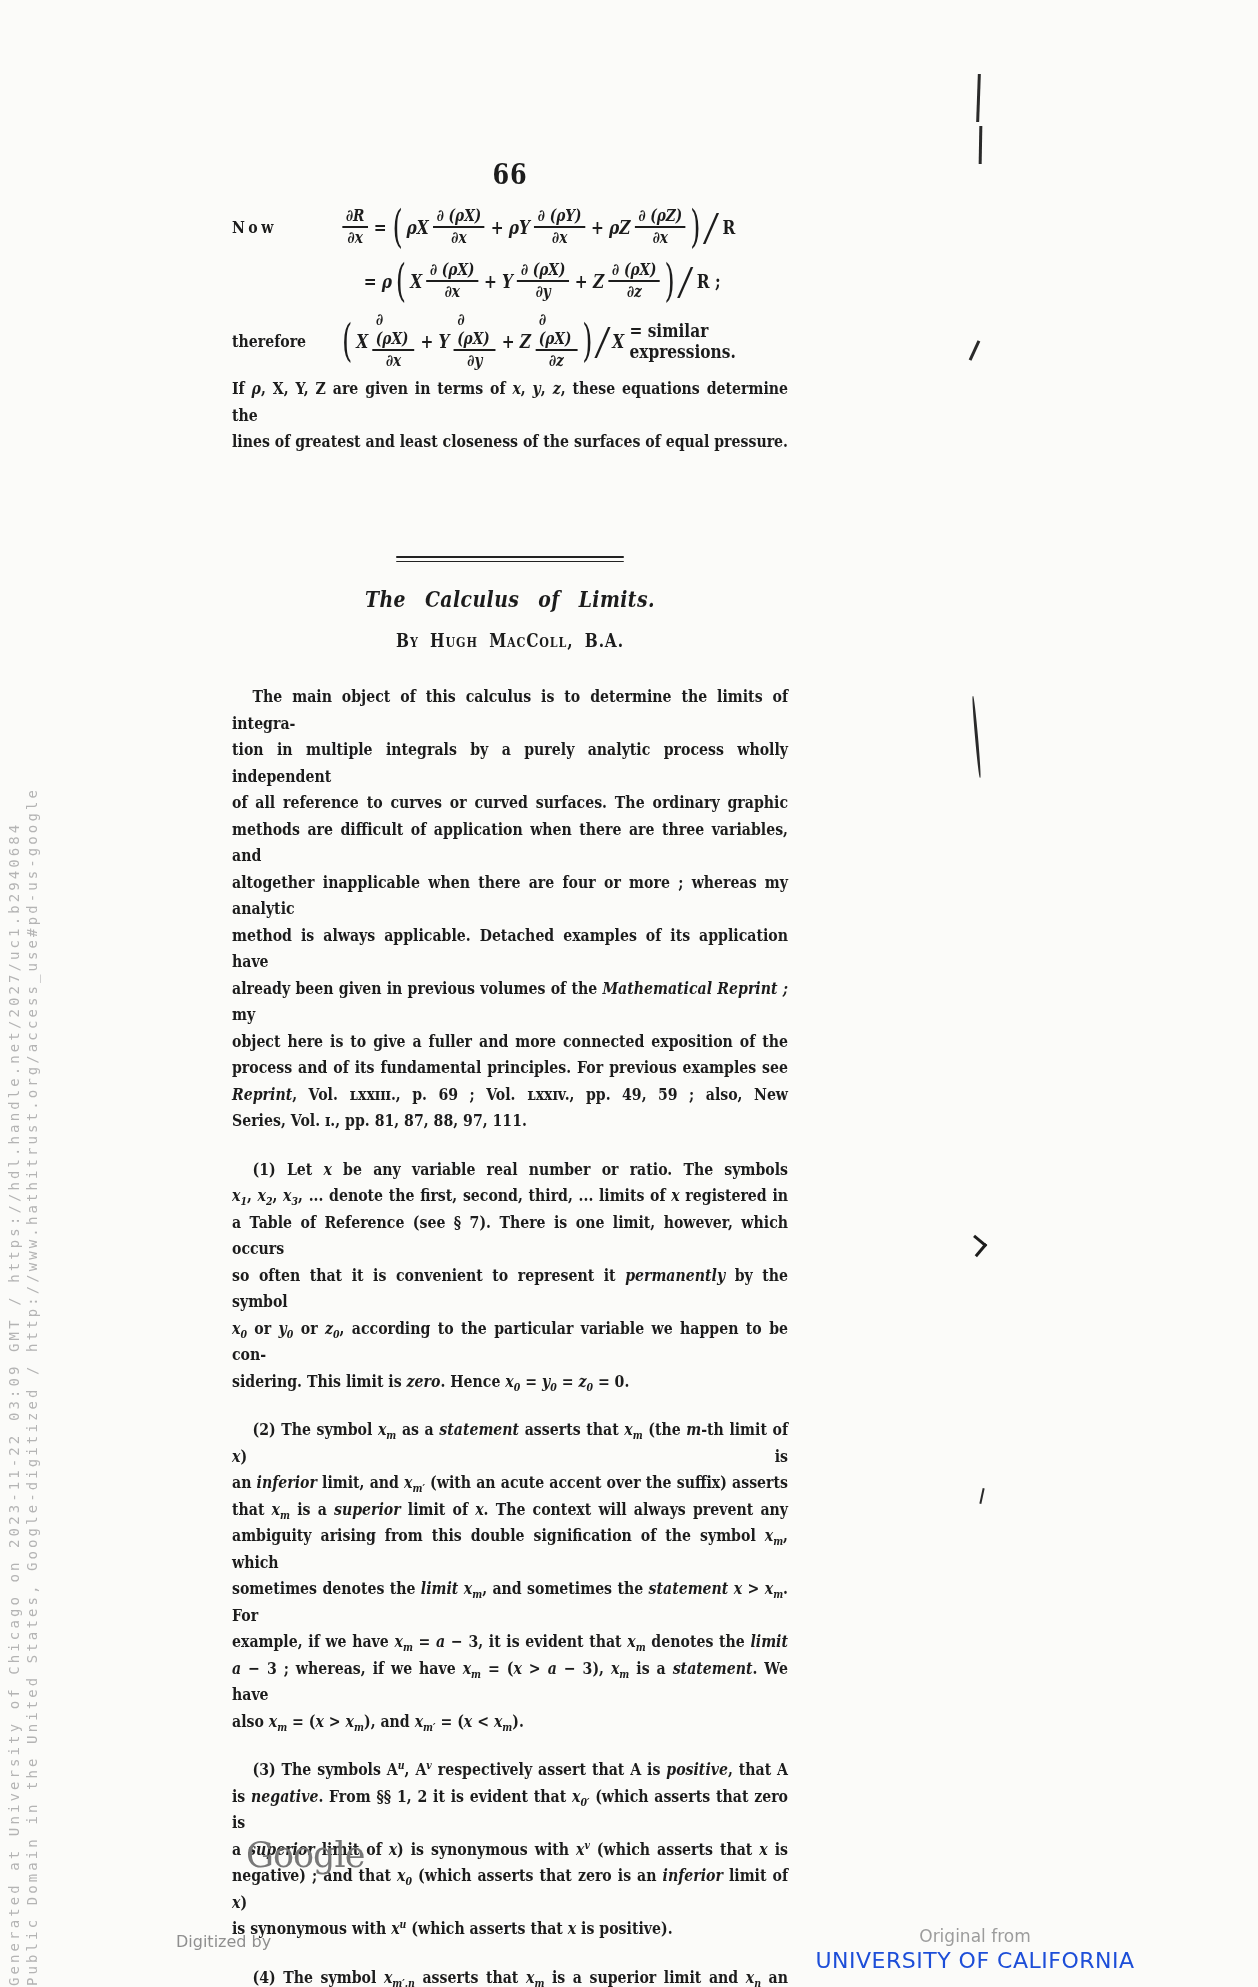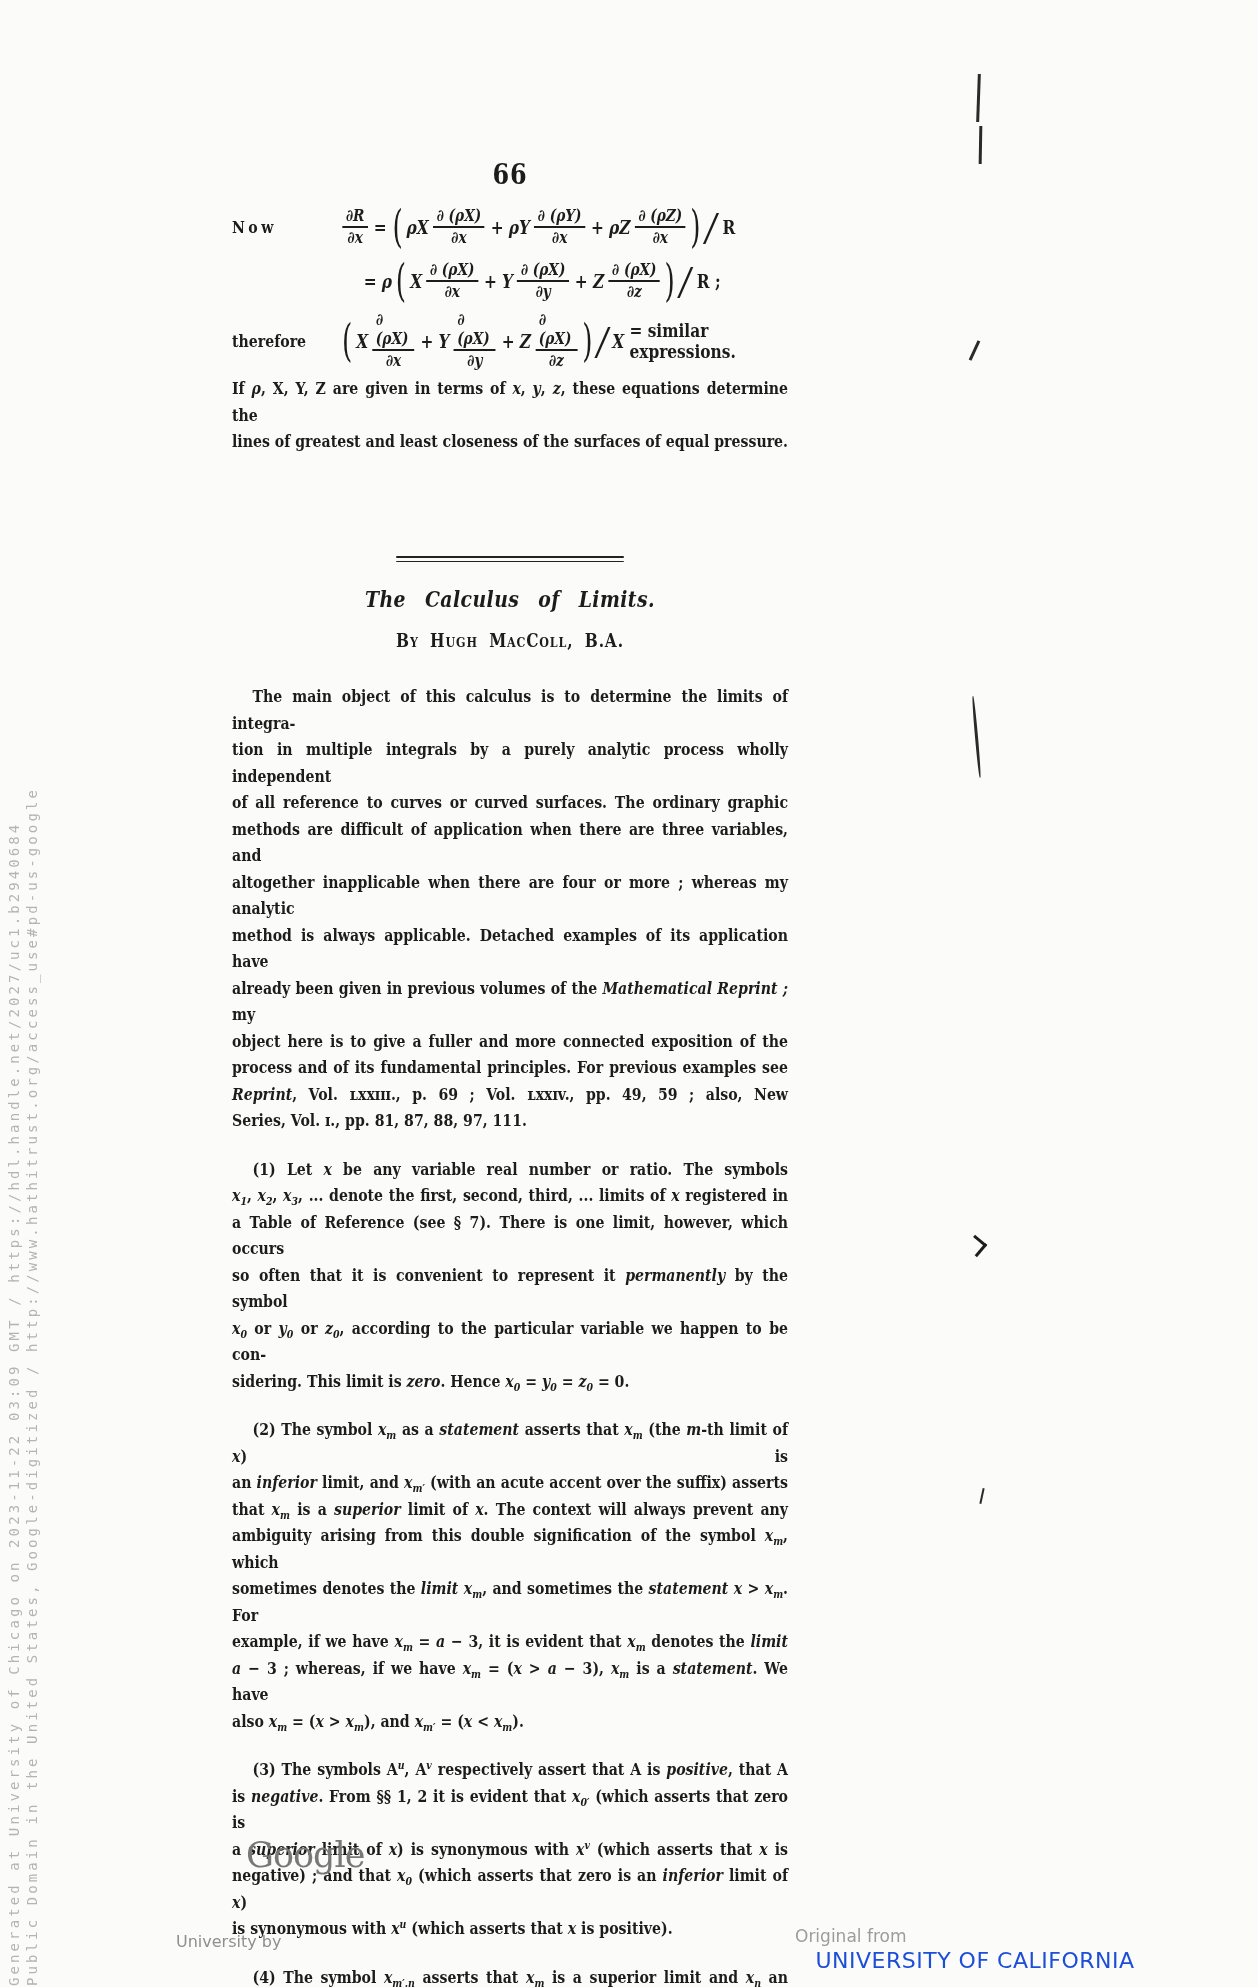--- a/index.html
+++ b/index.html
@@ -60,21 +60,21 @@
   .art4{left:975px;top:696px;width:2.5px;height:82px;border-radius:60%;transform:rotate(-5deg);}
   .chev{position:absolute;left:968px;top:1238px;width:13px;height:13px;background:none;
         border-top:3px solid #1d1d1d;border-right:3px solid #1d1d1d;transform:rotate(40deg);}
   .art5{left:981px;top:1488px;width:2px;height:16px;transform:rotate(12deg);}
 
   
   .digitized{position:absolute;left:176px;top:1932px;font-family:"DejaVu Sans","Liberation Sans",sans-serif;
              font-size:16px;color:#8f8f8f;}
   .glogo{position:absolute;left:246px;top:1835px;font-family:"DejaVu Serif",serif;
          font-size:35px;font-weight:500;color:#787878;letter-spacing:-1px;}
-  .orig{position:absolute;left:795px;top:1926px;width:360px;text-align:left;
+  .orig{position:absolute;left:795px;top:1926px;width:360px;text-align:center;
         font-family:"DejaVu Sans","Liberation Sans",sans-serif;font-size:17px;color:#9c9c9c;}
   .univ{position:absolute;left:795px;top:1948px;width:360px;text-align:center;
         font-family:"DejaVu Sans","Liberation Sans",sans-serif;font-size:22px;color:#1d4ed8;letter-spacing:0.5px;}
 </style>
 </head>
 <body>
 
 <div class="page">
 
   <div class="wm">
@@ -227,17 +227,17 @@
       </div>
   </div>
 
   <div class="art art1"></div>
   <div class="art art2"></div>
   <div class="art art3"></div>
   <div class="art art4"></div>
   <div class="chev"></div>
   <div class="art art5"></div>
 
-  <div class="digitized">University by</div>
+  <div class="digitized">Digitized by</div>
   <div class="glogo">Google</div>
   <div class="orig">Original from</div>
   <div class="univ">UNIVERSITY OF CALIFORNIA</div>
 </div>
 
 </body></html>

